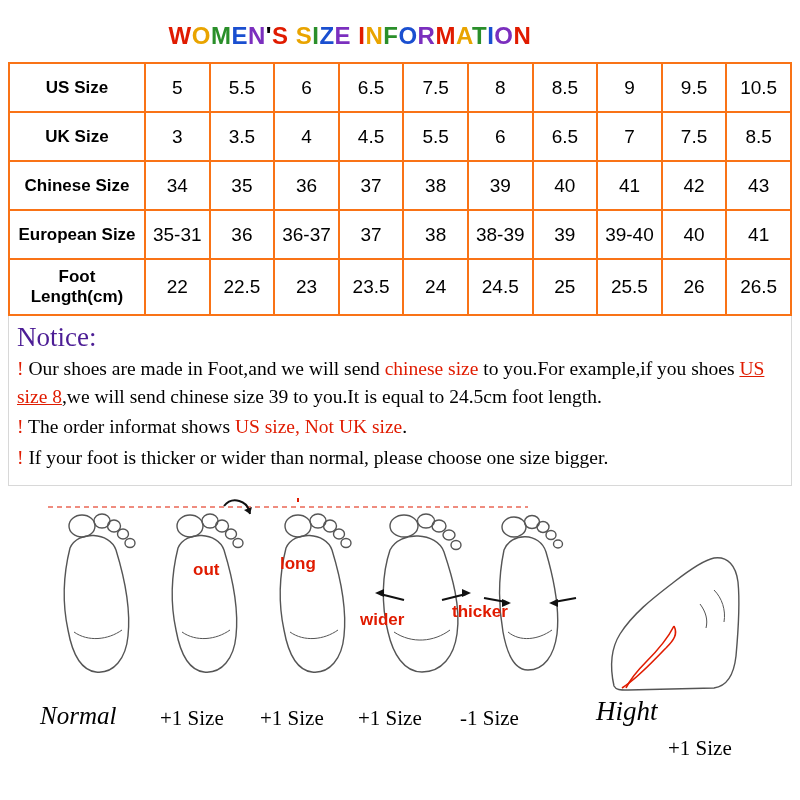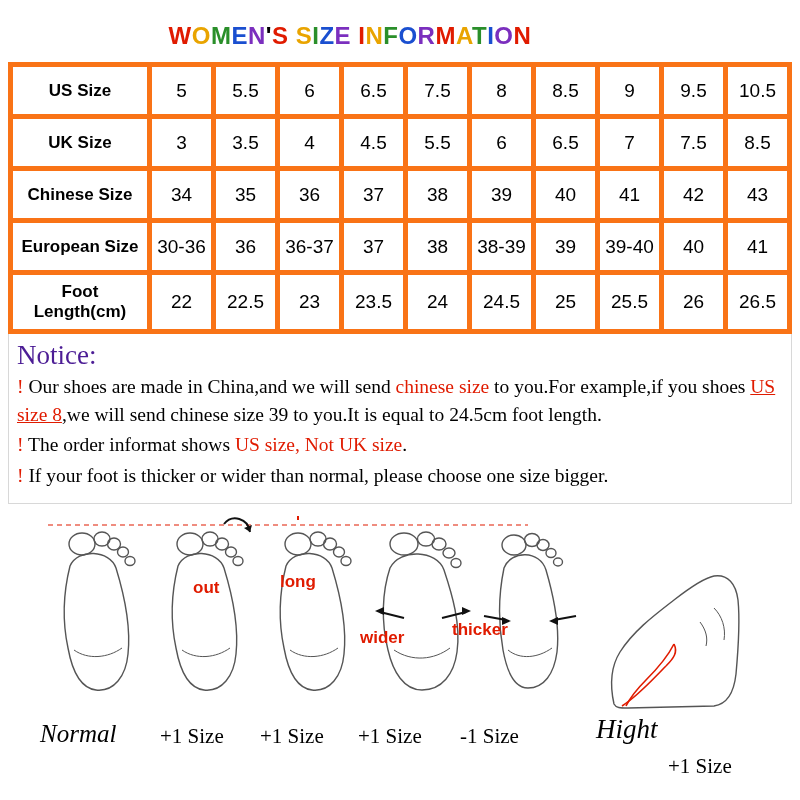--- a/index.html
+++ b/index.html
@@ -36,21 +36,21 @@
   
   .table-wrap {
     margin: 0 8px;
   }
   table.size {
     border-collapse: collapse;
     width: 784px;
     table-layout: fixed;
   }
   table.size td {
-    border: 5px solid #f97316;
+    border: 2px solid #f97316;
     text-align: center;
     font-family: "Liberation Sans", sans-serif;
     font-size: 19px;
     height: 47px;
     padding: 0 2px;
     overflow: hidden;
     white-space: nowrap;
   }
   table.size td.rowhead {
     font-weight: bold;
@@ -159,21 +159,21 @@
             <td>37</td>
             <td>38</td>
             <td>39</td>
             <td>40</td>
             <td>41</td>
             <td>42</td>
             <td>43</td>
           </tr>
           <tr>
             <td class="rowhead">European Size</td>
-            <td>30-36</td>
+            <td>35-31</td>
             <td>36</td>
             <td>36-37</td>
             <td>37</td>
             <td>38</td>
             <td>38-39</td>
             <td>39</td>
             <td>39-40</td>
             <td>40</td>
             <td>41</td>
           </tr>
@@ -193,21 +193,21 @@
             <td>26</td>
             <td>26.5</td>
           </tr>
         </tbody>
     </table>
   </div>
 
   <div class="notice">
     <h2>Notice:</h2>
     <div id="notice-lines">
-        <p><span class="red">!</span><span> Our shoes are made in China,and we will send </span><span class="red">chinese size</span><span> to you.For example,if you shoes </span><span class="underline-red">US size 8</span><span>,we will send chinese size 39 to you.It is equal to 24.5cm foot length.</span></p>
+        <p><span class="red">!</span><span> Our shoes are made in Foot,and we will send </span><span class="red">chinese size</span><span> to you.For example,if you shoes </span><span class="underline-red">US size 8</span><span>,we will send chinese size 39 to you.It is equal to 24.5cm foot length.</span></p>
         <p><span class="red">!</span><span> The order informat shows </span><span class="red">US size, Not UK size</span><span>.</span></p>
         <p><span class="red">!</span><span> If your foot is thicker or wider than normal, please choose one size bigger.</span></p>
       </div>
   </div>
 
   <div class="figure">
     <svg width="784" height="250" viewBox="0 0 784 250">
 
       <line x1="40" y1="9" x2="520" y2="9" stroke="#e01b00" stroke-width="1.2" stroke-dasharray="5,4"></line>
 

